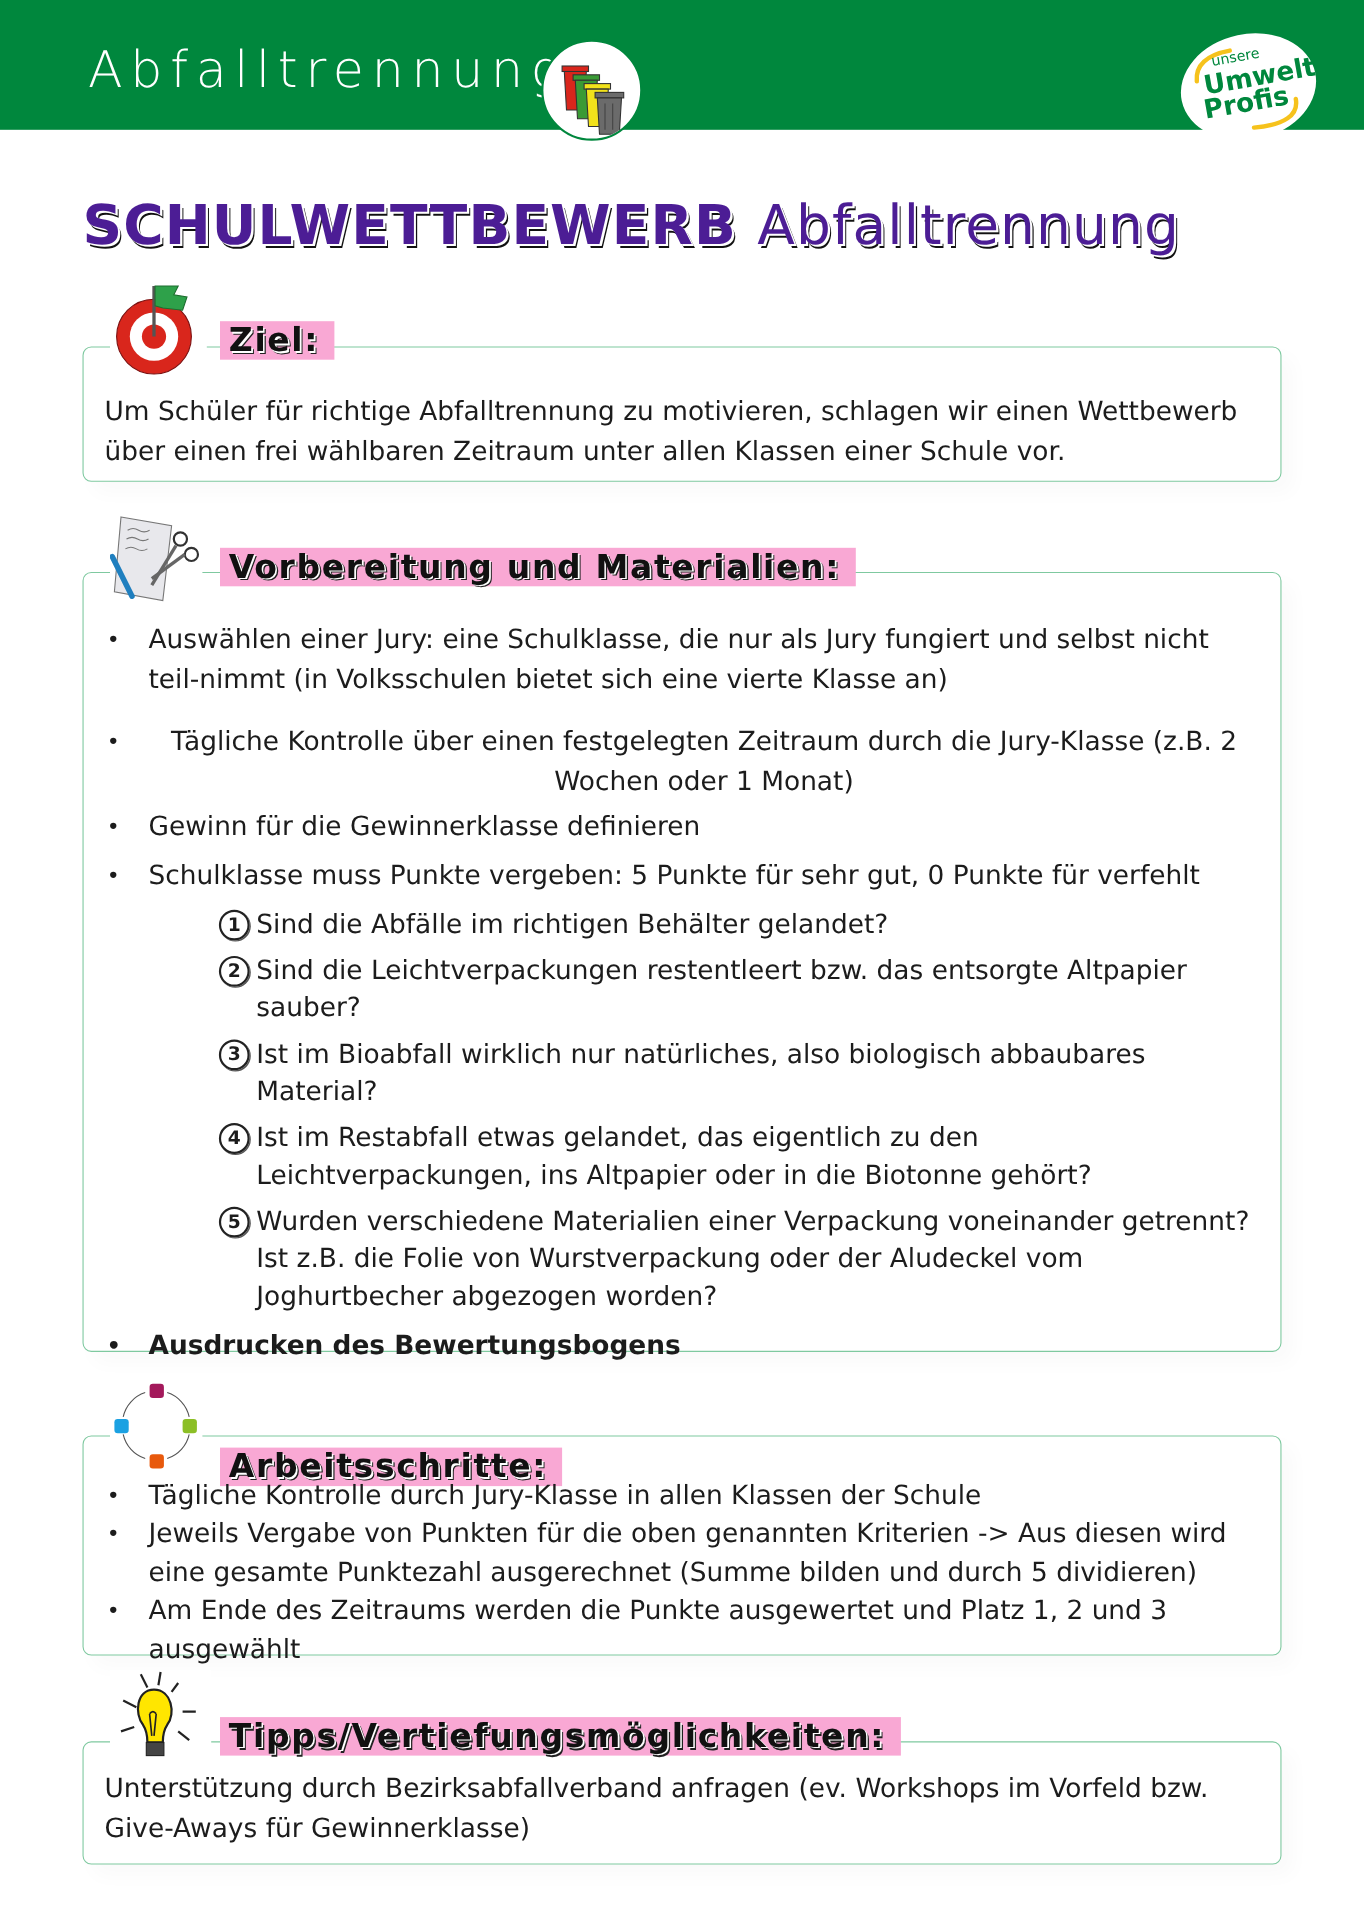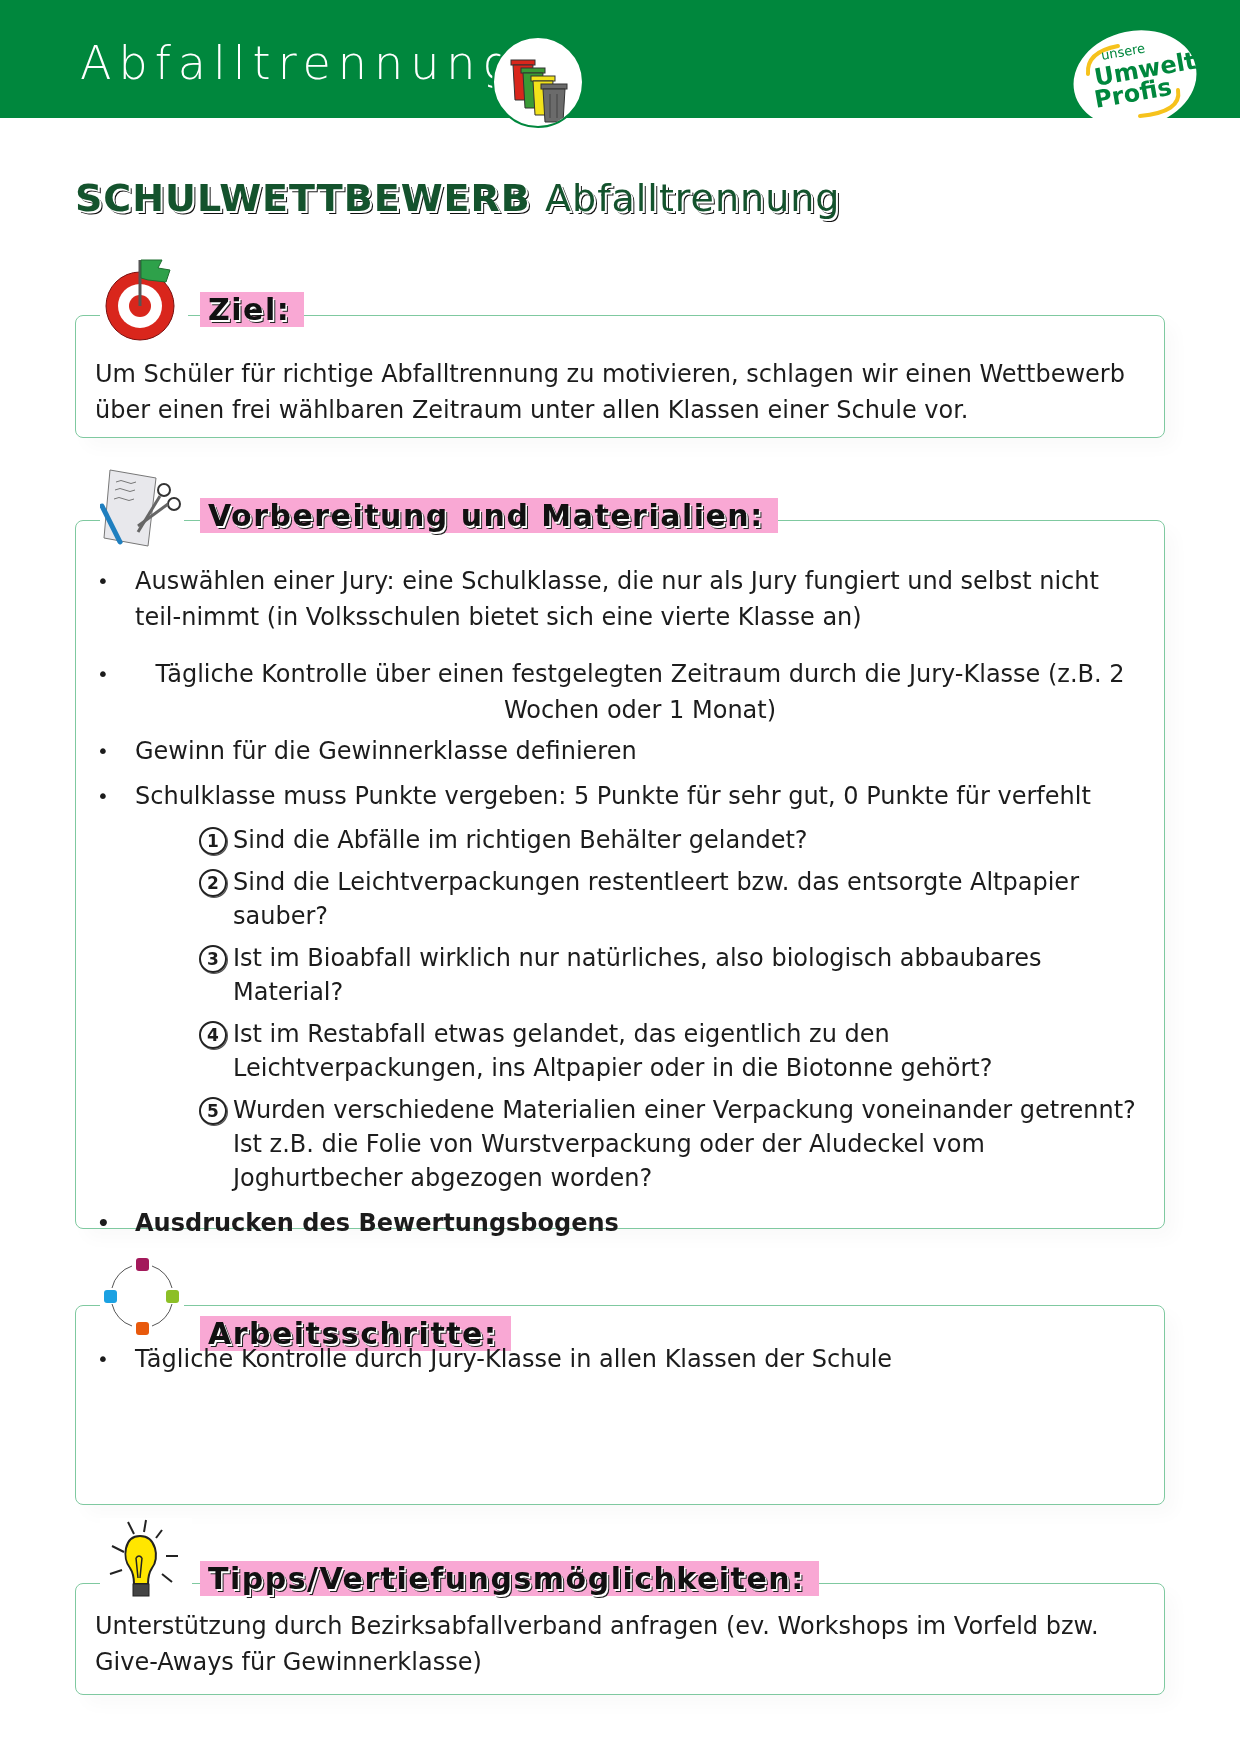--- a/index.html
+++ b/index.html
@@ -4,22 +4,22 @@
 <style>
   html, body { margin:0; padding:0; }
   body { width:1240px; height:1754px; background:#ffffff; position:relative; overflow:hidden;
          font-family:"DejaVu Sans", sans-serif; color:#1a1a1a; }
   .header { position:absolute; left:0; top:0; width:1240px; height:118px; background:#00873d; }
   .header-title { position:absolute; left:80px; top:36px; font-family:"DejaVu Sans", sans-serif;
                   font-weight:200; color:#ffffff; font-size:46px; letter-spacing:7px; }
   .bin-badge { position:absolute; left:492px; top:36px; width:92px; height:92px; border-radius:50%;
                background:#fff; border:2px solid #00873d; box-sizing:border-box; overflow:hidden; }
   .logo { position:absolute; left:1070px; top:24px; width:130px; height:106px; }
-  .doc-title { position:absolute; left:75px; top:176px; font-size:38px; font-weight:bold;
-               letter-spacing:1px; color:#14532d; white-space:nowrap;
+  .doc-title { position:absolute; left:75px; top:176px; font-size:50px; font-weight:bold;
+               letter-spacing:1px; color:#4c1d95; white-space:nowrap;
                text-shadow: 2px 2px 0 #fff, 3px 3px 0 #111; }
   .doc-title .light { font-weight:normal; }
 
   .box { position:absolute; left:75px; width:1090px; border:1.5px solid #7fc9a0; border-radius:8px;
          box-sizing:border-box; background:#fff; box-shadow: 10px 10px 18px rgba(0,0,0,0.025); }
   .section-head { position:absolute; background:#f9a8d4; padding:0 14px 0 8px; font-size:30px;
                   font-weight:bold; letter-spacing:1.5px; color:#111; white-space:nowrap;
                   text-shadow: 1.5px 1.5px 0 #fff, 2.5px 2.5px 0 #222; }
   .section-icon { position:absolute; background:#fff; }
   .text { font-size:24px; line-height:36px; color:#1c1c1c; }
@@ -145,20 +145,22 @@
     <rect x="36" y="4" width="13" height="13" rx="3" fill="#a3195b"></rect>
     <rect x="66" y="36" width="13" height="13" rx="3" fill="#8cbf26"></rect>
     <rect x="36" y="68" width="13" height="13" rx="3" fill="#e8590c"></rect>
     <rect x="4" y="36" width="13" height="13" rx="3" fill="#1ba1e2"></rect>
   </svg>
 </div>
 <div class="section-head" style="left:200px; top:1271px;margin-top:45px;">Arbeitsschritte:</div>
 <div class="text" style="position:absolute; left:95px; top:1342px; width:1060px; line-height:35px;">
   <ul class="bul">
     <li>Tägliche Kontrolle durch Jury-Klasse in allen Klassen der Schule</li>
+    <li>Jeweils Vergabe von Punkten für die oben genannten Kriterien -&gt; Aus diesen wird eine gesamte Punktezahl ausgerechnet (Summe bilden und durch 5 dividieren)</li>
+    <li>Am Ende des Zeitraums werden die Punkte ausgewertet und Platz 1, 2 und 3 ausgewählt</li>
   </ul>
 </div>
 
 <div class="box" style="top:1583px; height:112px;"></div>
 <div class="section-icon" style="left:100px; top:1518px; width:92px; height:88px;">
   <svg width="92" height="88" viewBox="0 0 92 88">
     <line x1="28" y1="4" x2="34" y2="16" stroke="#222" stroke-width="2"></line>
     <line x1="46" y1="2" x2="44" y2="14" stroke="#222" stroke-width="2"></line>
     <line x1="62" y1="12" x2="56" y2="20" stroke="#222" stroke-width="2"></line>
     <line x1="12" y1="28" x2="24" y2="34" stroke="#222" stroke-width="2"></line>

